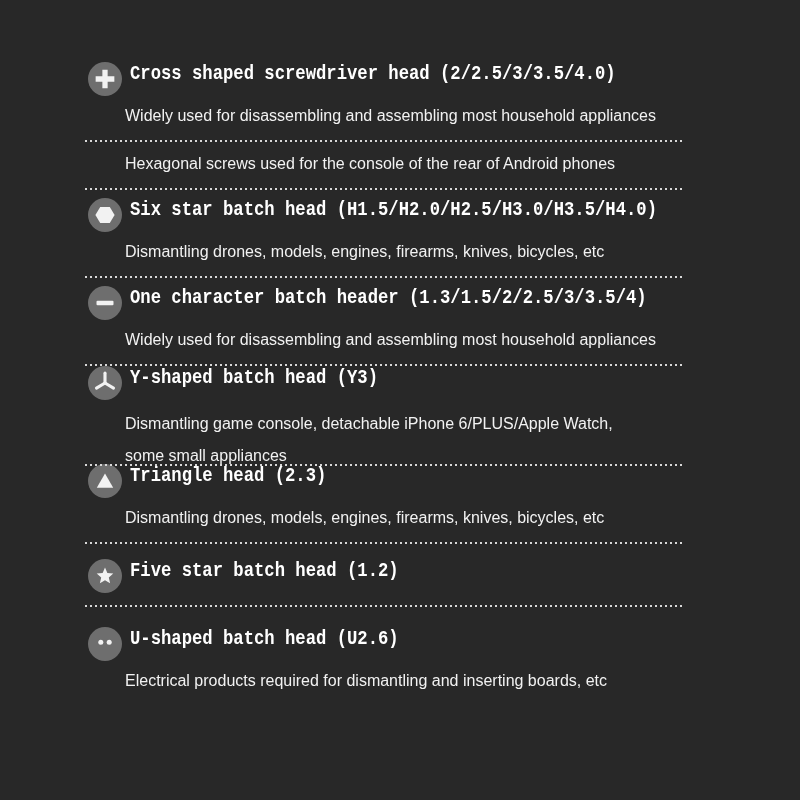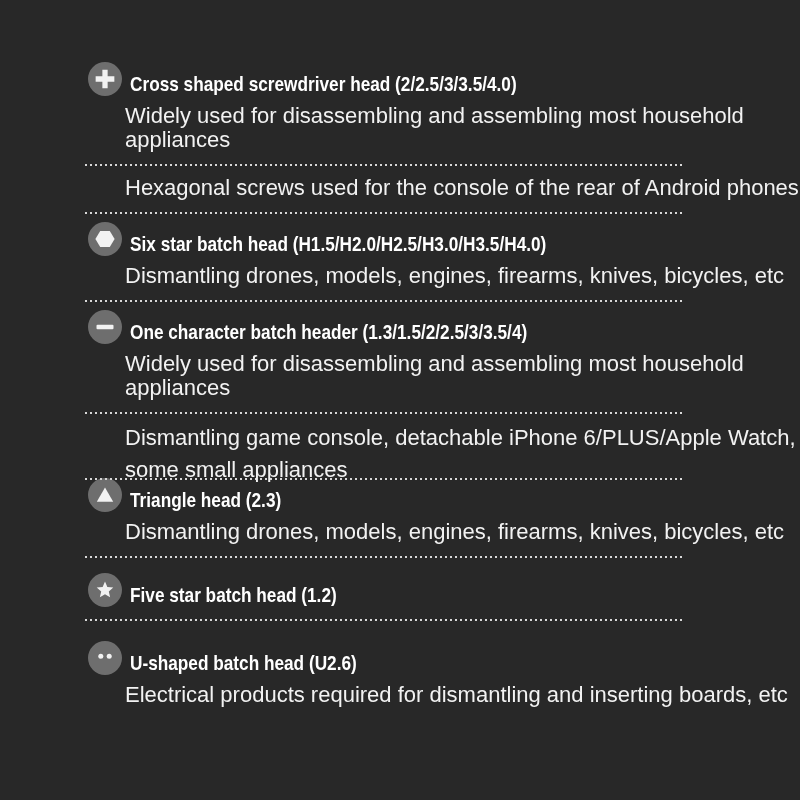--- a/index.html
+++ b/index.html
@@ -4,34 +4,34 @@
 <style>
   html,body { margin:0; padding:0; }
   body {
     width:800px; height:800px;
     background:#282828;
     font-family:"Liberation Sans", sans-serif;
     overflow:hidden;
   }
   .list { padding:62px 0 0 88px; }
   .item {}
-  .head { display:flex; align-items:flex-end; gap:8px; height:34px; }
+  .head { display:flex; align-items:flex-start; gap:8px; height:34px;font-family:Liberation Mono, monospace; }
   .icon {
     width:34px; height:34px; border-radius:50%;
     background:#6e6e6e; flex:none;
     display:flex; align-items:center; justify-content:center;
   }
   .icon svg { display:block; fill:#f2f2f2; }
   .title {
     margin:0; font-size:21px; font-weight:bold; color:#ffffff;
     transform:scaleX(0.82); transform-origin:left center;
     white-space:nowrap;
   }
   .desc {
-    margin:8px 0 0 37px; font-size:22px; line-height:24px;
+    margin:8px 0 0 37px; font-size:16px; line-height:24px;
     color:#f2f2f2; white-space:pre-line;
     position:relative; z-index:1;
   }
   .separator {
     width:600px; height:2px; margin:12px 0 0 -3px;
     background:repeating-linear-gradient(to right,
       #d8d8d8 0, #d8d8d8 2px, transparent 2px, transparent 5px);
   }
   .item:nth-child(1){ margin-bottom:10px; }
   .item:nth-child(2){ margin-bottom:8px; }
@@ -86,20 +86,32 @@
             <rect x="1.5" y="7.7" width="17" height="4.6" rx="1"></rect>
           </svg>
       </span>
       <h2 class="title">One character batch header (1.3/1.5/2/2.5/3/3.5/4)</h2>
     </div>
     <p class="desc">Widely used for disassembling and assembling most household appliances</p>
     <div class="separator"></div>
   </section>
 
   <section class="item">
+    <div class="head">
+      <span class="icon">
+        <svg viewBox="0 0 20 20" width="24" height="24">
+            <g stroke="#f2f2f2" stroke-width="2.6" stroke-linecap="round" fill="none">
+              <path d="M10 10V1.8"></path>
+              <path d="M10 10L2.9 14.2"></path>
+              <path d="M10 10l7.1 4.2"></path>
+            </g>
+          </svg>
+      </span>
+      <h2 class="title">Y-shaped batch head (Y3)</h2>
+    </div>
     <p class="desc">Dismantling game console, detachable iPhone 6/PLUS/Apple Watch,
 some small appliances</p>
     <div class="separator"></div>
   </section>
 
   <section class="item">
     <div class="head">
       <span class="icon">
         <svg viewBox="0 0 20 20" width="20" height="20">
             <polygon points="10,2.5 18.2,16.8 1.8,16.8"></polygon>

